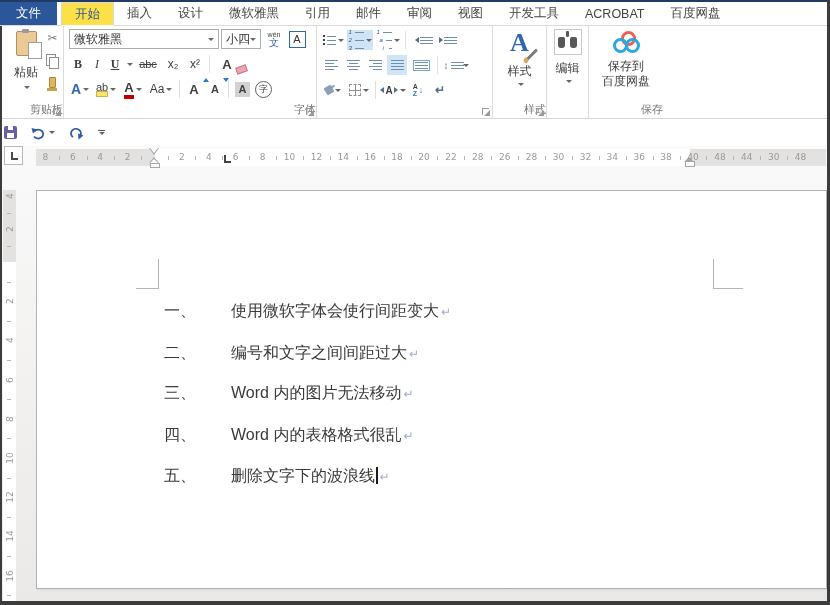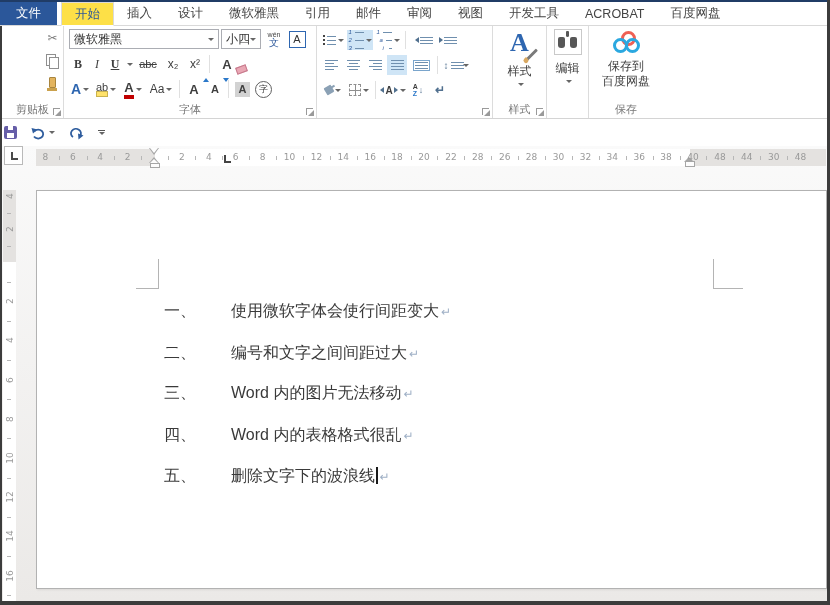--- a/index.html
+++ b/index.html
@@ -17,21 +17,21 @@
   #filetab{width:57px;background:#2b579a;color:#fff;font-size:12.5px;display:flex;
            align-items:center;justify-content:center;margin-left:0;}
   .tabs{display:flex;margin-left:4px;}
   .tab{padding:0 13px;font-size:12.5px;color:#444;display:flex;align-items:center;}
   .tab.active{color:#2b579a;background:#fde047;border:1px solid #d9d9d9;border-bottom:1px solid #fff;
               margin-bottom:-1px;}
   
   #ribbon{left:2px;top:25px;width:825px;height:93px;background:#fff;border-bottom:1px solid #d4d4d4;
           display:flex;z-index:4;}
   .group{position:relative;border-right:1px solid #dcdcdc;height:93px;box-sizing:border-box;}
-  .glabel{position:absolute;bottom:1px;left:0;right:0;text-align:center;font-size:11px;color:#777;}
+  .glabel{position:absolute;bottom:1px;left:0;right:0;text-align:right;font-size:11px;color:#777;}
   .launcher{position:absolute;right:3px;bottom:3px;width:6px;height:6px;
             border-left:1px solid #9a9a9a;border-top:1px solid #9a9a9a;}
   .launcher::after{content:"";position:absolute;right:-1px;bottom:-1px;width:0;height:0;
             border-left:3px solid transparent;border-top:3px solid transparent;
             border-right:3px solid #9a9a9a;border-bottom:3px solid #9a9a9a;}
   .btn{display:inline-flex;align-items:center;justify-content:center;height:20px;
        color:#3f3f3f;font-size:12px;border:1px solid transparent;box-sizing:border-box;}
   .btn.hl{background:#cfe5f6;}
   .dd{width:0;height:0;border-left:3px solid transparent;border-right:3px solid transparent;
       border-top:3px solid #666;margin-left:2px;}
@@ -195,20 +195,25 @@
         <div class="tab">视图</div>
         <div class="tab">开发工具</div>
         <div class="tab">ACROBAT</div>
         <div class="tab">百度网盘</div>
       </div>
   </div>
 
   <div class="abs" id="ribbon">
 
     <div class="group" id="g-clip">
+      <div class="pastebtn">
+        <span class="clip"></span>
+        <span class="pastelbl">粘贴</span>
+        <span class="dd" style="margin-top:5px"></span>
+      </div>
       <div class="clipcol">
         <span class="cutic">✂</span>
         <span class="copyic"></span>
         <span class="paintic"></span>
       </div>
       <div class="glabel">剪贴板</div>
       <span class="launcher"></span>
     </div>
 
     <div class="group" id="g-font">

